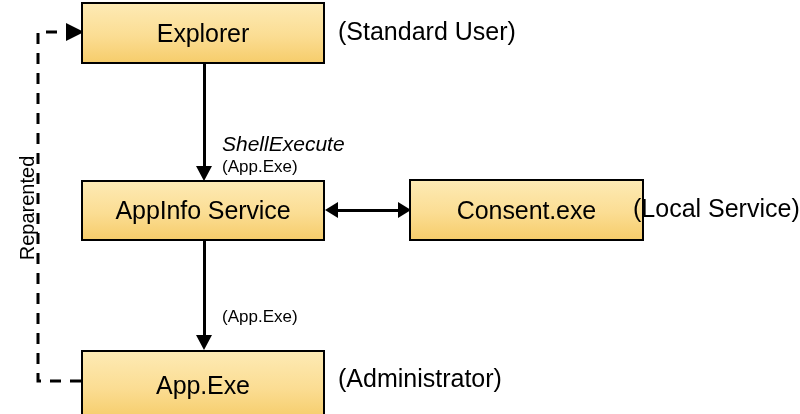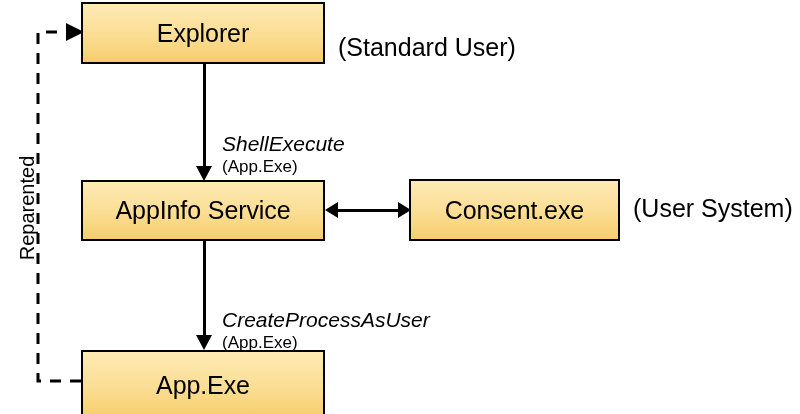--- a/index.html
+++ b/index.html
@@ -32,32 +32,32 @@
   .proc-label {
     font-size: 25px;
     color: #000000;
     line-height: 1;
     white-space: nowrap;
     letter-spacing: -0.1px;
   }
 
   #box-explorer      { left: 81px;  top: 2px;   width: 244px; height: 62px; }
   #box-appinfo       { left: 81px;  top: 180px; width: 244px; height: 61px; }
-  #box-consent       { left: 409px; top: 179px; width: 211px; height: 62px; }
+  #box-consent       { left: 409px; top: 179px; width: 235px; height: 62px; }
   #box-appexe        { left: 81px;  top: 350px; width: 244px; height: 70px; }
 
   
   .role-label {
     position: absolute;
     font-size: 25px;
     color: #000000;
     white-space: nowrap;
     line-height: 1;
   }
-  #role-standard-user { left: 338px; top: 19px; margin-top: 16px; }
+  #role-standard-user { left: 338px; top: 19px; }
   #role-local-system  { left: 633px; top: 196px; }
   #role-administrator { left: 338px; top: 366px; }
 
   
   .call-label {
     position: absolute;
     white-space: nowrap;
     color: #000000;
     line-height: 1.22;
     margin-top: 43px;
@@ -169,21 +169,20 @@
   <div id="conn-appinfo-consent-line"></div>
   <div id="conn-appinfo-consent-head-left"></div>
   <div id="conn-appinfo-consent-head-right"></div>
 
   <div class="call-label" id="call-shellexecute">
     <span class="call-api">ShellExecute</span>
     <span class="call-arg">(App.Exe)</span>
   </div>
 
   <div class="call-label" id="call-createprocess">
-    <span class="call-api">CreateProcessAsUser</span>
     <span class="call-arg">(App.Exe)</span>
   </div>
 
   <div class="proc-box" id="box-explorer">
     <span class="proc-label">Explorer</span>
   </div>
 
   <div class="proc-box" id="box-appinfo">
     <span class="proc-label">AppInfo Service</span>
   </div>
@@ -191,16 +190,17 @@
   <div class="proc-box" id="box-consent">
     <span class="proc-label">Consent.exe</span>
   </div>
 
   <div class="proc-box" id="box-appexe">
     <span class="proc-label">App.Exe</span>
   </div>
 
   <div class="role-label" id="role-standard-user">(Standard User)</div>
 
-  <div class="role-label" id="role-local-system">(User System)</div>
-
+  <div class="role-label" id="role-local-system">(Local Service)</div>
+
+  <div class="role-label" id="role-administrator">(Administrator)</div>
 
 </div>
 
 </body></html>

